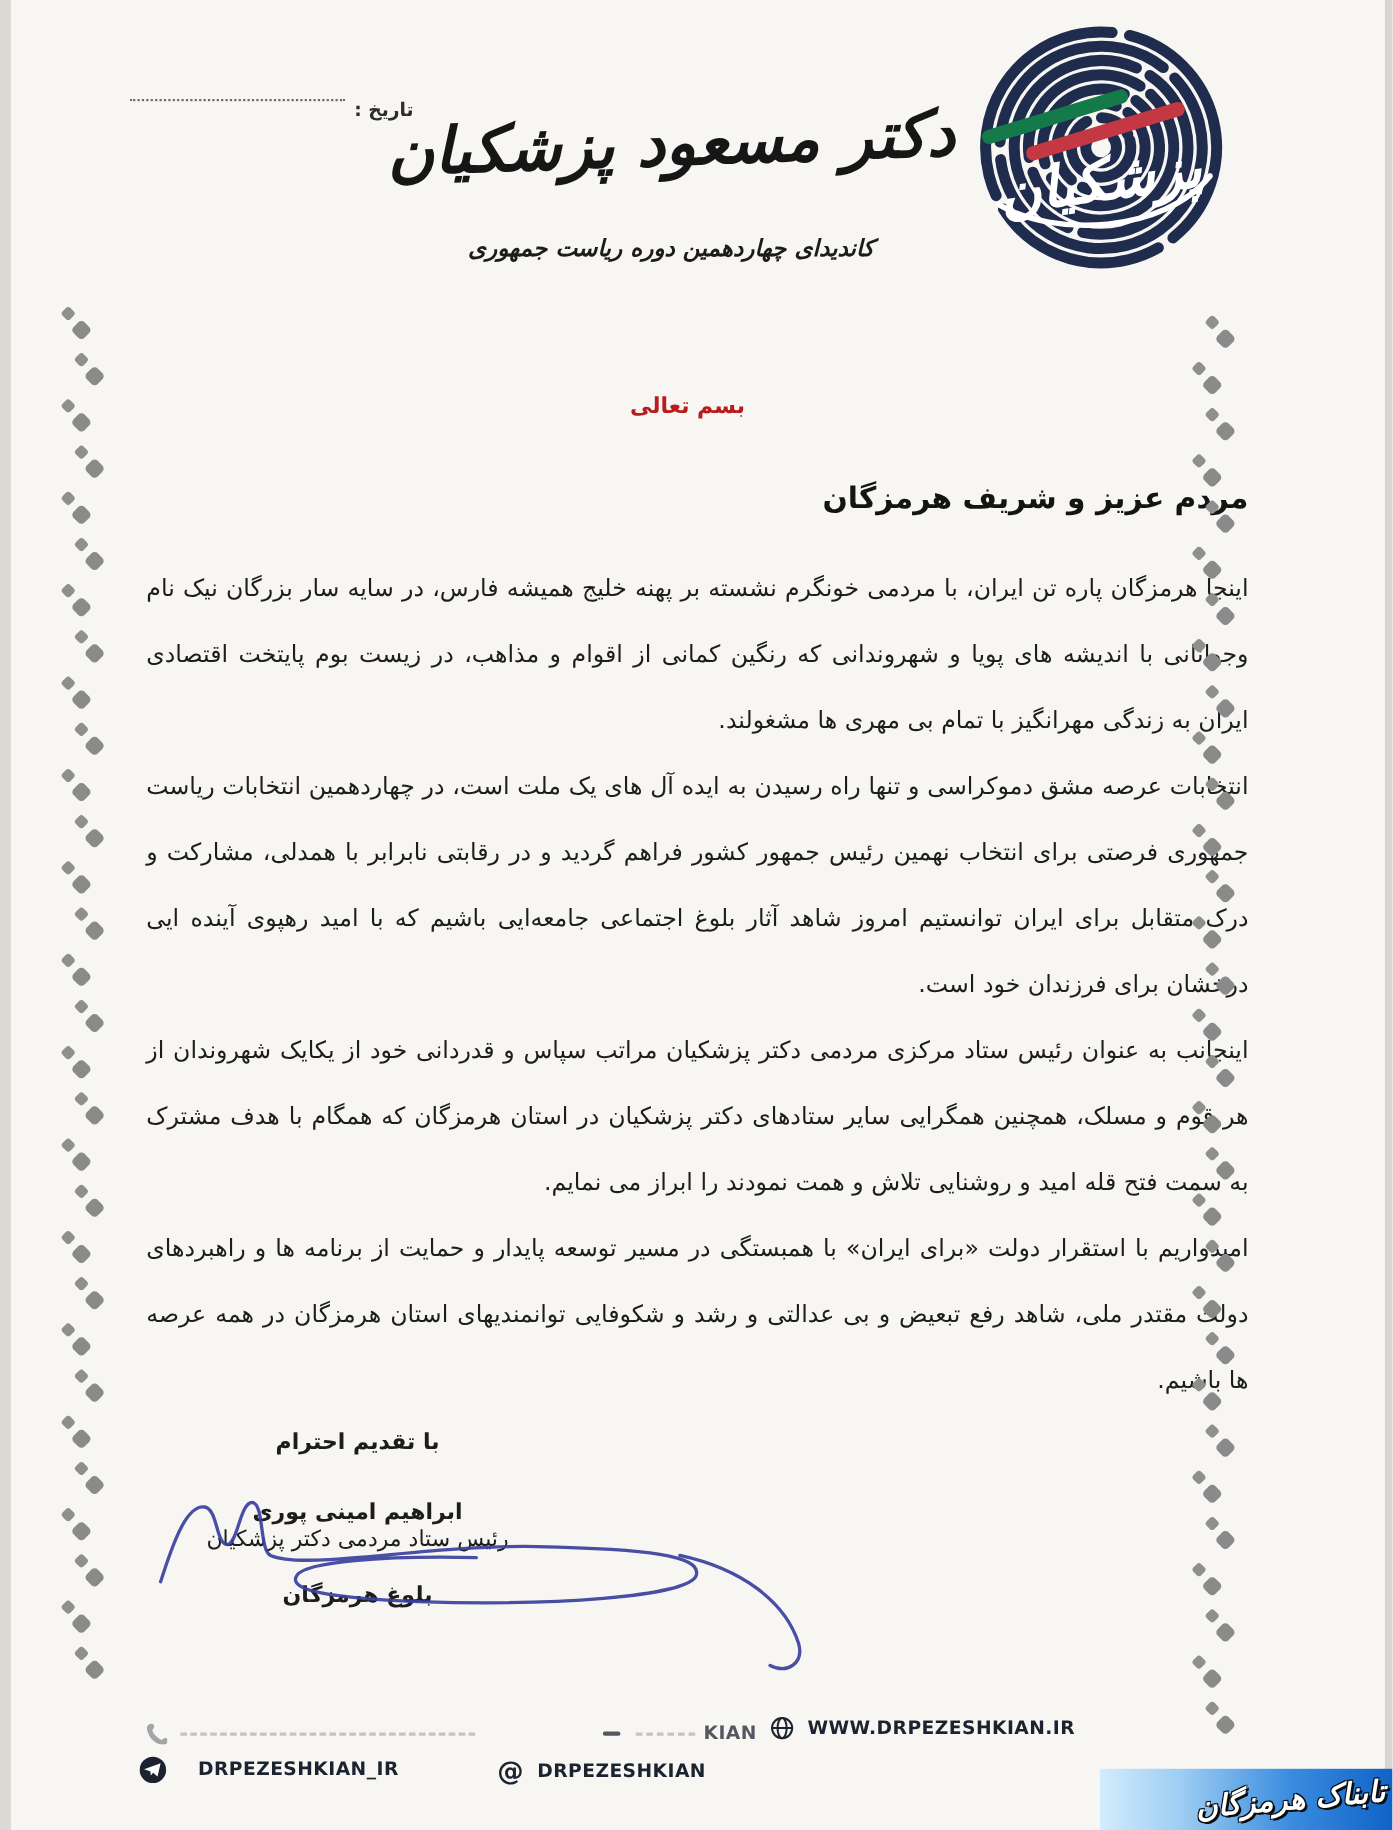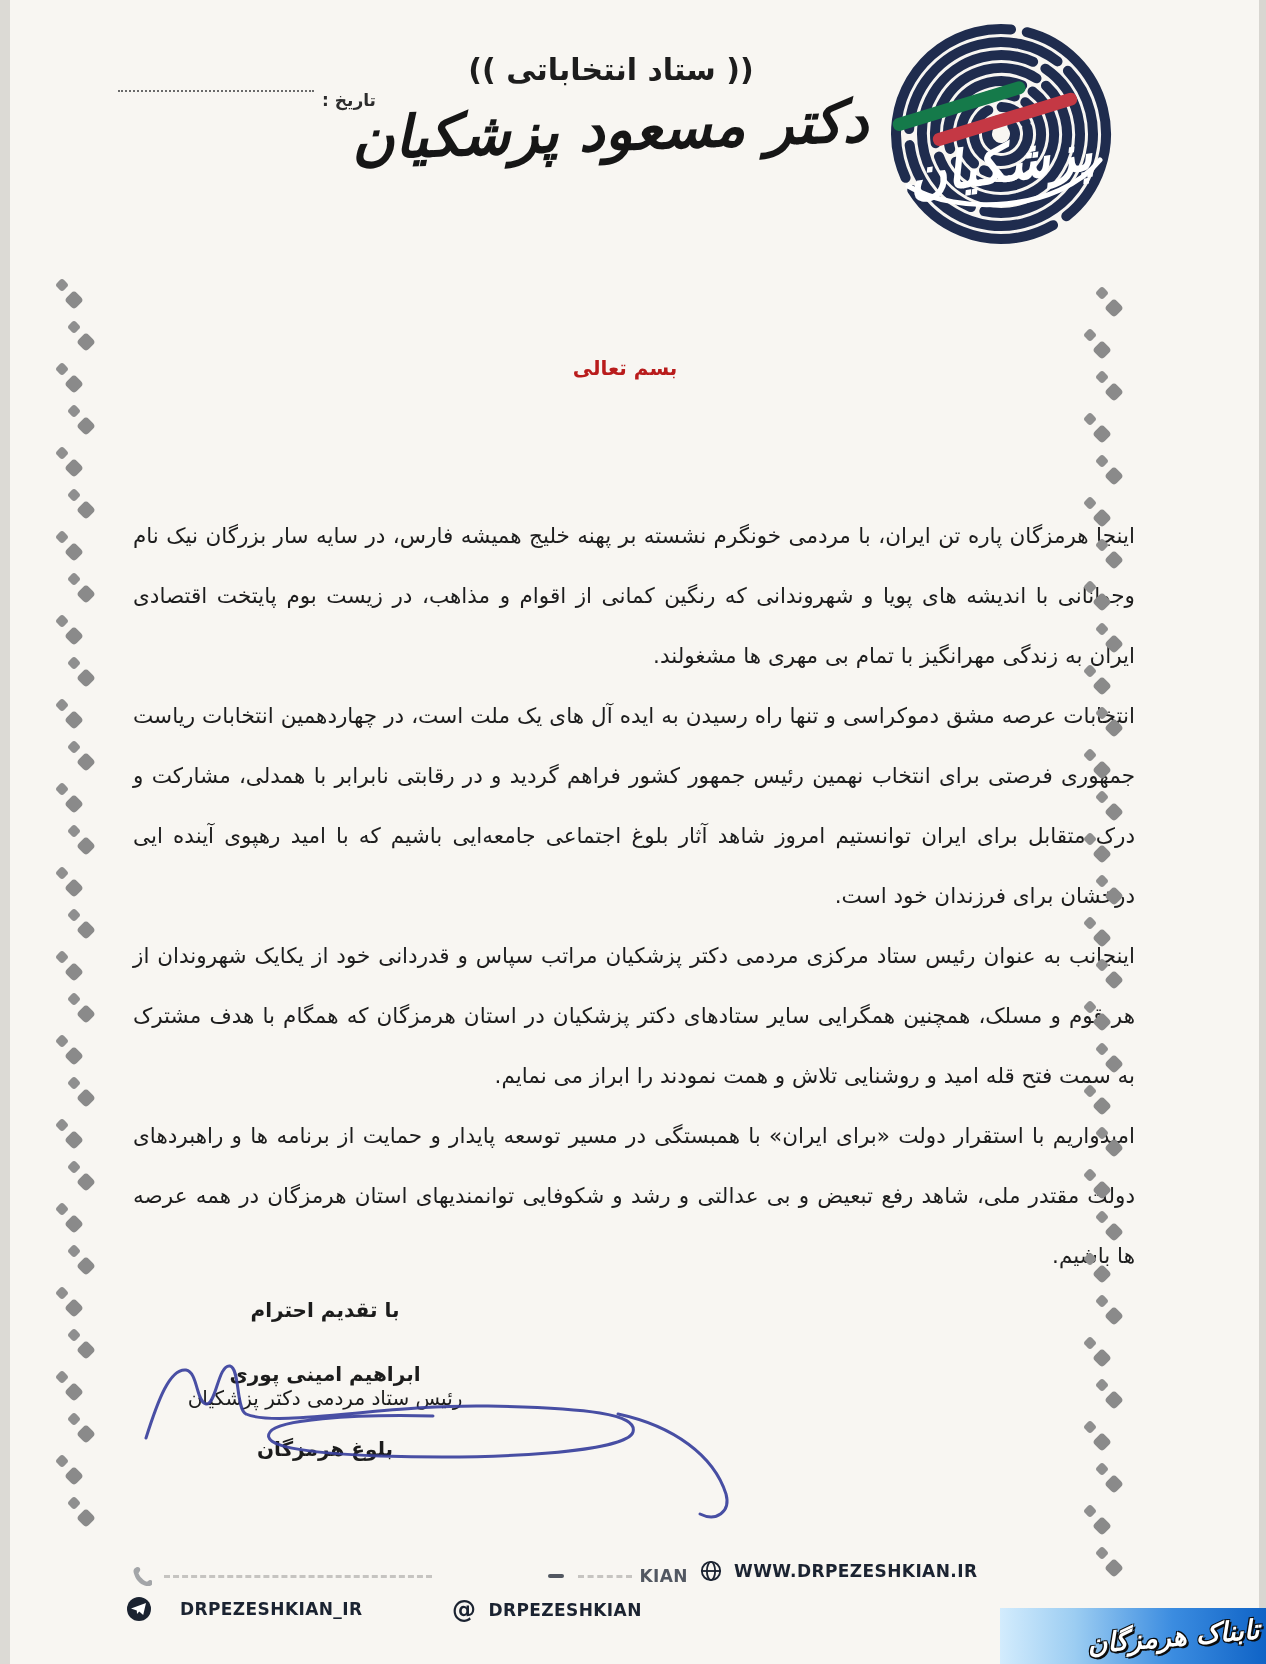--- a/index.html
+++ b/index.html
@@ -80,22 +80,22 @@
   <div class="abs edge-l"></div>
   <div class="abs edge-r"></div>
 
   <div class="abs fields">
     <div class="field-row">
       <span class="field-label">تاریخ :</span>
       <span class="field-line"></span>
     </div>
   </div>
 
-  <div class="abs org-title">(( ستاد انتخاباتی ))</div>
   <div class="abs cand-name">دکتر مسعود پزشکیان</div>
+  <div class="abs cand-sub">کاندیدای چهاردهمین دوره ریاست جمهوری</div>
 
   <div class="abs logo-box">
     <svg width="326" height="248" viewBox="0 0 326 248">
       <g transform="rotate(-14 163 124)" stroke="#1f2c4e" fill="none" stroke-linecap="round">
         <circle cx="163" cy="124" r="14" stroke-width="10" stroke-dasharray="70 12"></circle>
         <circle cx="163" cy="124" r="27" stroke-width="10" stroke-dasharray="120 14 30 10"></circle>
         <circle cx="163" cy="124" r="40" stroke-width="10" stroke-dasharray="90 12 110 12"></circle>
         <circle cx="163" cy="124" r="53" stroke-width="10" stroke-dasharray="150 14 120 12"></circle>
         <circle cx="163" cy="124" r="66" stroke-width="10" stroke-dasharray="200 14 150 12"></circle>
         <circle cx="163" cy="124" r="79" stroke-width="10" stroke-dasharray="160 14 250 14"></circle>
@@ -106,20 +106,21 @@
         <rect x="58" y="78" width="138" height="13" rx="6" fill="#157a4a"></rect>
         <rect x="92" y="104" width="150" height="13" rx="6" fill="#c43844"></rect>
       </g>
       <text x="163" y="172" text-anchor="middle" font-size="52" font-weight="bold" font-style="italic" fill="#ffffff" transform="rotate(-8 163 160)" font-family="DejaVu Sans, sans-serif">پزشکیان</text>
       <path d="M70,176 C120,206 220,202 262,150" stroke="#ffffff" stroke-width="5" fill="none" stroke-linecap="round"></path>
     </svg>
   </div>
 
   <div class="abs bismillah">بسم تعالی</div>
 
+  <div class="abs salutation">مردم عزیز و شریف هرمزگان</div>
 
   <div class="abs body-text">
     <p>اینجا هرمزگان پاره تن ایران، با مردمی خونگرم نشسته بر پهنه خلیج همیشه فارس، در سایه سار بزرگان نیک نام وجوانانی با اندیشه های پویا و شهروندانی که رنگین کمانی از اقوام و مذاهب، در زیست بوم پایتخت اقتصادی ایران به زندگی مهرانگیز با تمام بی مهری ها مشغولند.</p>
     <p>انتخابات عرصه مشق دموکراسی و تنها راه رسیدن به ایده آل های یک ملت است، در چهاردهمین انتخابات ریاست جمهوری فرصتی برای انتخاب نهمین رئیس جمهور کشور فراهم گردید و در رقابتی نابرابر با همدلی، مشارکت و درک متقابل برای ایران توانستیم امروز شاهد آثار بلوغ اجتماعی جامعه‌ایی باشیم که با امید رهپوی آینده ایی درخشان برای فرزندان خود است.</p>
     <p>اینجانب به عنوان رئیس ستاد مرکزی مردمی دکتر پزشکیان مراتب سپاس و قدردانی خود از یکایک شهروندان از هر قوم و مسلک، همچنین همگرایی سایر ستادهای دکتر پزشکیان در استان هرمزگان که همگام با هدف مشترک به سمت فتح قله امید و روشنایی تلاش و همت نمودند را ابراز می نمایم.</p>
     <p>امیدواریم با استقرار دولت «برای ایران» با همبستگی در مسیر توسعه پایدار و حمایت از برنامه ها و راهبردهای دولت مقتدر ملی، شاهد رفع تبعیض و بی عدالتی و رشد و شکوفایی توانمندیهای استان هرمزگان در همه عرصه ها باشیم.</p>
   </div>
 
   <div class="abs sig-block">
     <div class="sig-closing">با تقدیم احترام</div>

